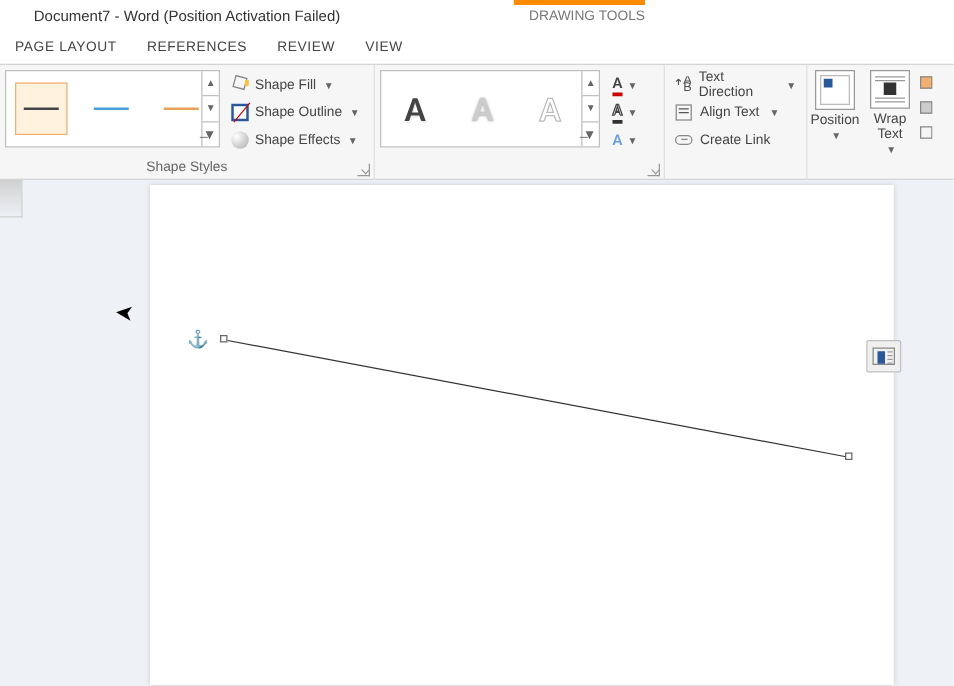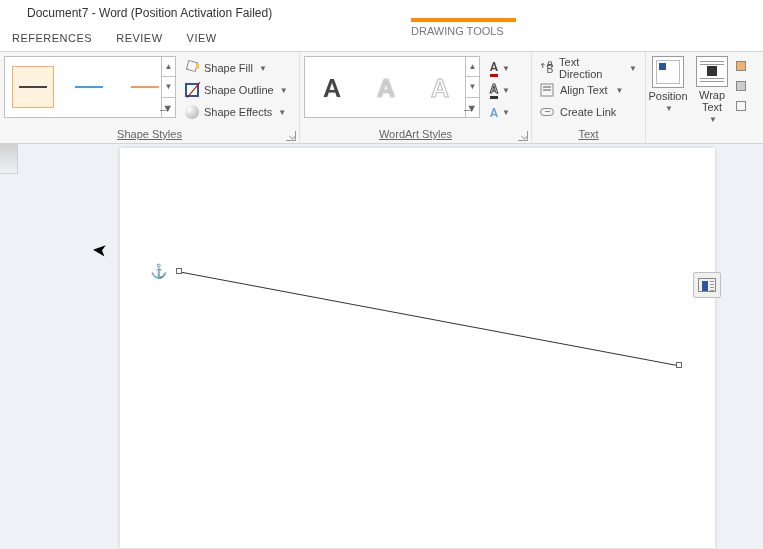--- a/index.html
+++ b/index.html
@@ -1,32 +1,32 @@
 <!DOCTYPE html>
 <html><head>
 <meta charset="utf-8">
 <style>
 * { box-sizing: border-box; margin: 0; padding: 0; font-family: 'Segoe UI', Tahoma, sans-serif; font-size: 11px; }
 body { width: 763px; height: 549px; background: #fff; overflow: hidden; position: relative; }
 
 .title-bar { height: 24px; display: flex; align-items: center; background: #fff; position: relative; }
 .title-text { position: absolute; left: 27px; top: 6px; font-size: 12px; color: #333; }
-.title-tools-wrap { position: absolute; left: 411px; top: 18px; height: 24px; width: 105px; text-align: left; }
+.title-tools-wrap { position: absolute; left: 411px; top: 0; height: 24px; width: 105px; text-align: right; }
 .title-tools-bar { height: 4px; background: #ff8c00; width: 100%; }
 .title-tools-label { font-size: 11px; color: #777; padding-top: 3px; }
 
 .ribbon-tabs { height: 28px; display: flex; align-items: center; background: #fff; border-bottom: 1px solid #d4d4d4; }
 .ribbon-tab { height: 28px; display: flex; align-items: center; padding: 0 12px; font-size: 11px; color: #444; letter-spacing: 0.5px; }
 .ribbon-tab.active { border: 1px solid #d4d4d4; border-bottom: 1px solid #fff; color: #2a579a; background: #fff; position: relative; top: 1px; }
 
 .ribbon-content { height: 92px; background: #f6f6f6; border-bottom: 1px solid #d4d4d4; display: flex; }
 
 .ribbon-group { height: 92px; border-right: 1px solid #e0e0e0; display: flex; flex-direction: column; position: relative; }
 .group-body { flex: 1; display: flex; align-items: flex-start; padding: 4px; }
-.group-label { height: 16px; text-align: center; font-size: 11px; color: #666; padding-bottom: 2px; text-decoration: underline; }
+.group-label { height: 16px; text-align: center; font-size: 11px; color: #666; padding-bottom: 2px; }
 .dialog-launcher { position: absolute; right: 3px; bottom: 3px; width: 10px; height: 10px; border: 1px solid #999; border-top: none; border-left: none; }
 .dialog-launcher::after { content: ''; position: absolute; right: 0; bottom: 0; width: 4px; height: 4px; border-right: 1px solid #999; border-bottom: 1px solid #999; transform: rotate(45deg) translate(-1px,-1px); }
 
 
 .shape-gallery { width: 172px; height: 62px; border: 1px solid #c0c0c0; background: #fff; display: flex; position: relative; margin-right: 4px; }
 .shape-swatch { width: 56px; height: 60px; display: flex; align-items: center; justify-content: center; }
 .swatch-inner { width: 42px; height: 42px; display: flex; align-items: center; justify-content: center; }
 .swatch-inner.sel { border: 1px solid #f0b070; background: #fff3e0; }
 .line-sample { width: 28px; height: 0; border-top-width: 2px; border-top-style: solid; }
 .gallery-scroll { width: 14px; height: 60px; position: absolute; right: 0; top: 0; display: flex; flex-direction: column; border-left: 1px solid #c0c0c0; }
@@ -91,20 +91,21 @@
 
 <div class="title-bar">
   <span class="title-text">Document7 - Word (Position Activation Failed)</span>
   <div class="title-tools-wrap">
     <div class="title-tools-bar"></div>
     <div class="title-tools-label">DRAWING TOOLS</div>
   </div>
 </div>
 
 <div class="ribbon-tabs">
+  <div class="ribbon-tab">PAGE LAYOUT</div>
   <div class="ribbon-tab">REFERENCES</div>
   <div class="ribbon-tab">REVIEW</div>
   <div class="ribbon-tab">VIEW</div>
 </div>
 
 <div class="ribbon-content">
 
   <div class="ribbon-group" style="width:300px">
     <div class="group-body">
       <div class="shape-gallery">
@@ -189,21 +190,20 @@
         <div class="wa-row">
             <span class="a-small" style="color:#fff;-webkit-text-stroke:1px #444;border-bottom:3px solid #333">A</span>
             <span class="caret">▼</span>
           </div>
         <div class="wa-row">
             <span class="a-small" style="color:#6aa0e0">A</span>
             <span class="caret">▼</span>
           </div>
       </div>
     </div>
-    <div class="group-label">WordArt Styles</div>
     <div class="dialog-launcher"></div>
   </div>
 
   <div class="ribbon-group" style="width:114px">
     <div class="group-body">
       <div class="text-btns">
         <div class="text-btn">
           <svg class="td-ico" viewBox="0 0 14 14">
               <path d="M3 2v5M3 2l-2 2M3 2l2 2" stroke="#555" fill="none"></path>
               <text x="7" y="6" font-size="6" fill="#555">A</text>
@@ -220,21 +220,20 @@
             </svg>
           <span>Align Text</span>
           <span class="caret">▼</span>
         </div>
         <div class="text-btn">
           <span class="link-ico"></span>
           <span>Create Link</span>
         </div>
       </div>
     </div>
-    <div class="group-label">Text</div>
   </div>
 
   <div class="ribbon-group" style="width:104px;border-right:none">
     <div class="group-body" style="padding:0">
       <div class="big-btn">
         <div class="ico-box">
             <div class="pos-ico"></div>
           </div>
         <span>Position</span>
         <span class="caret">▼</span>

